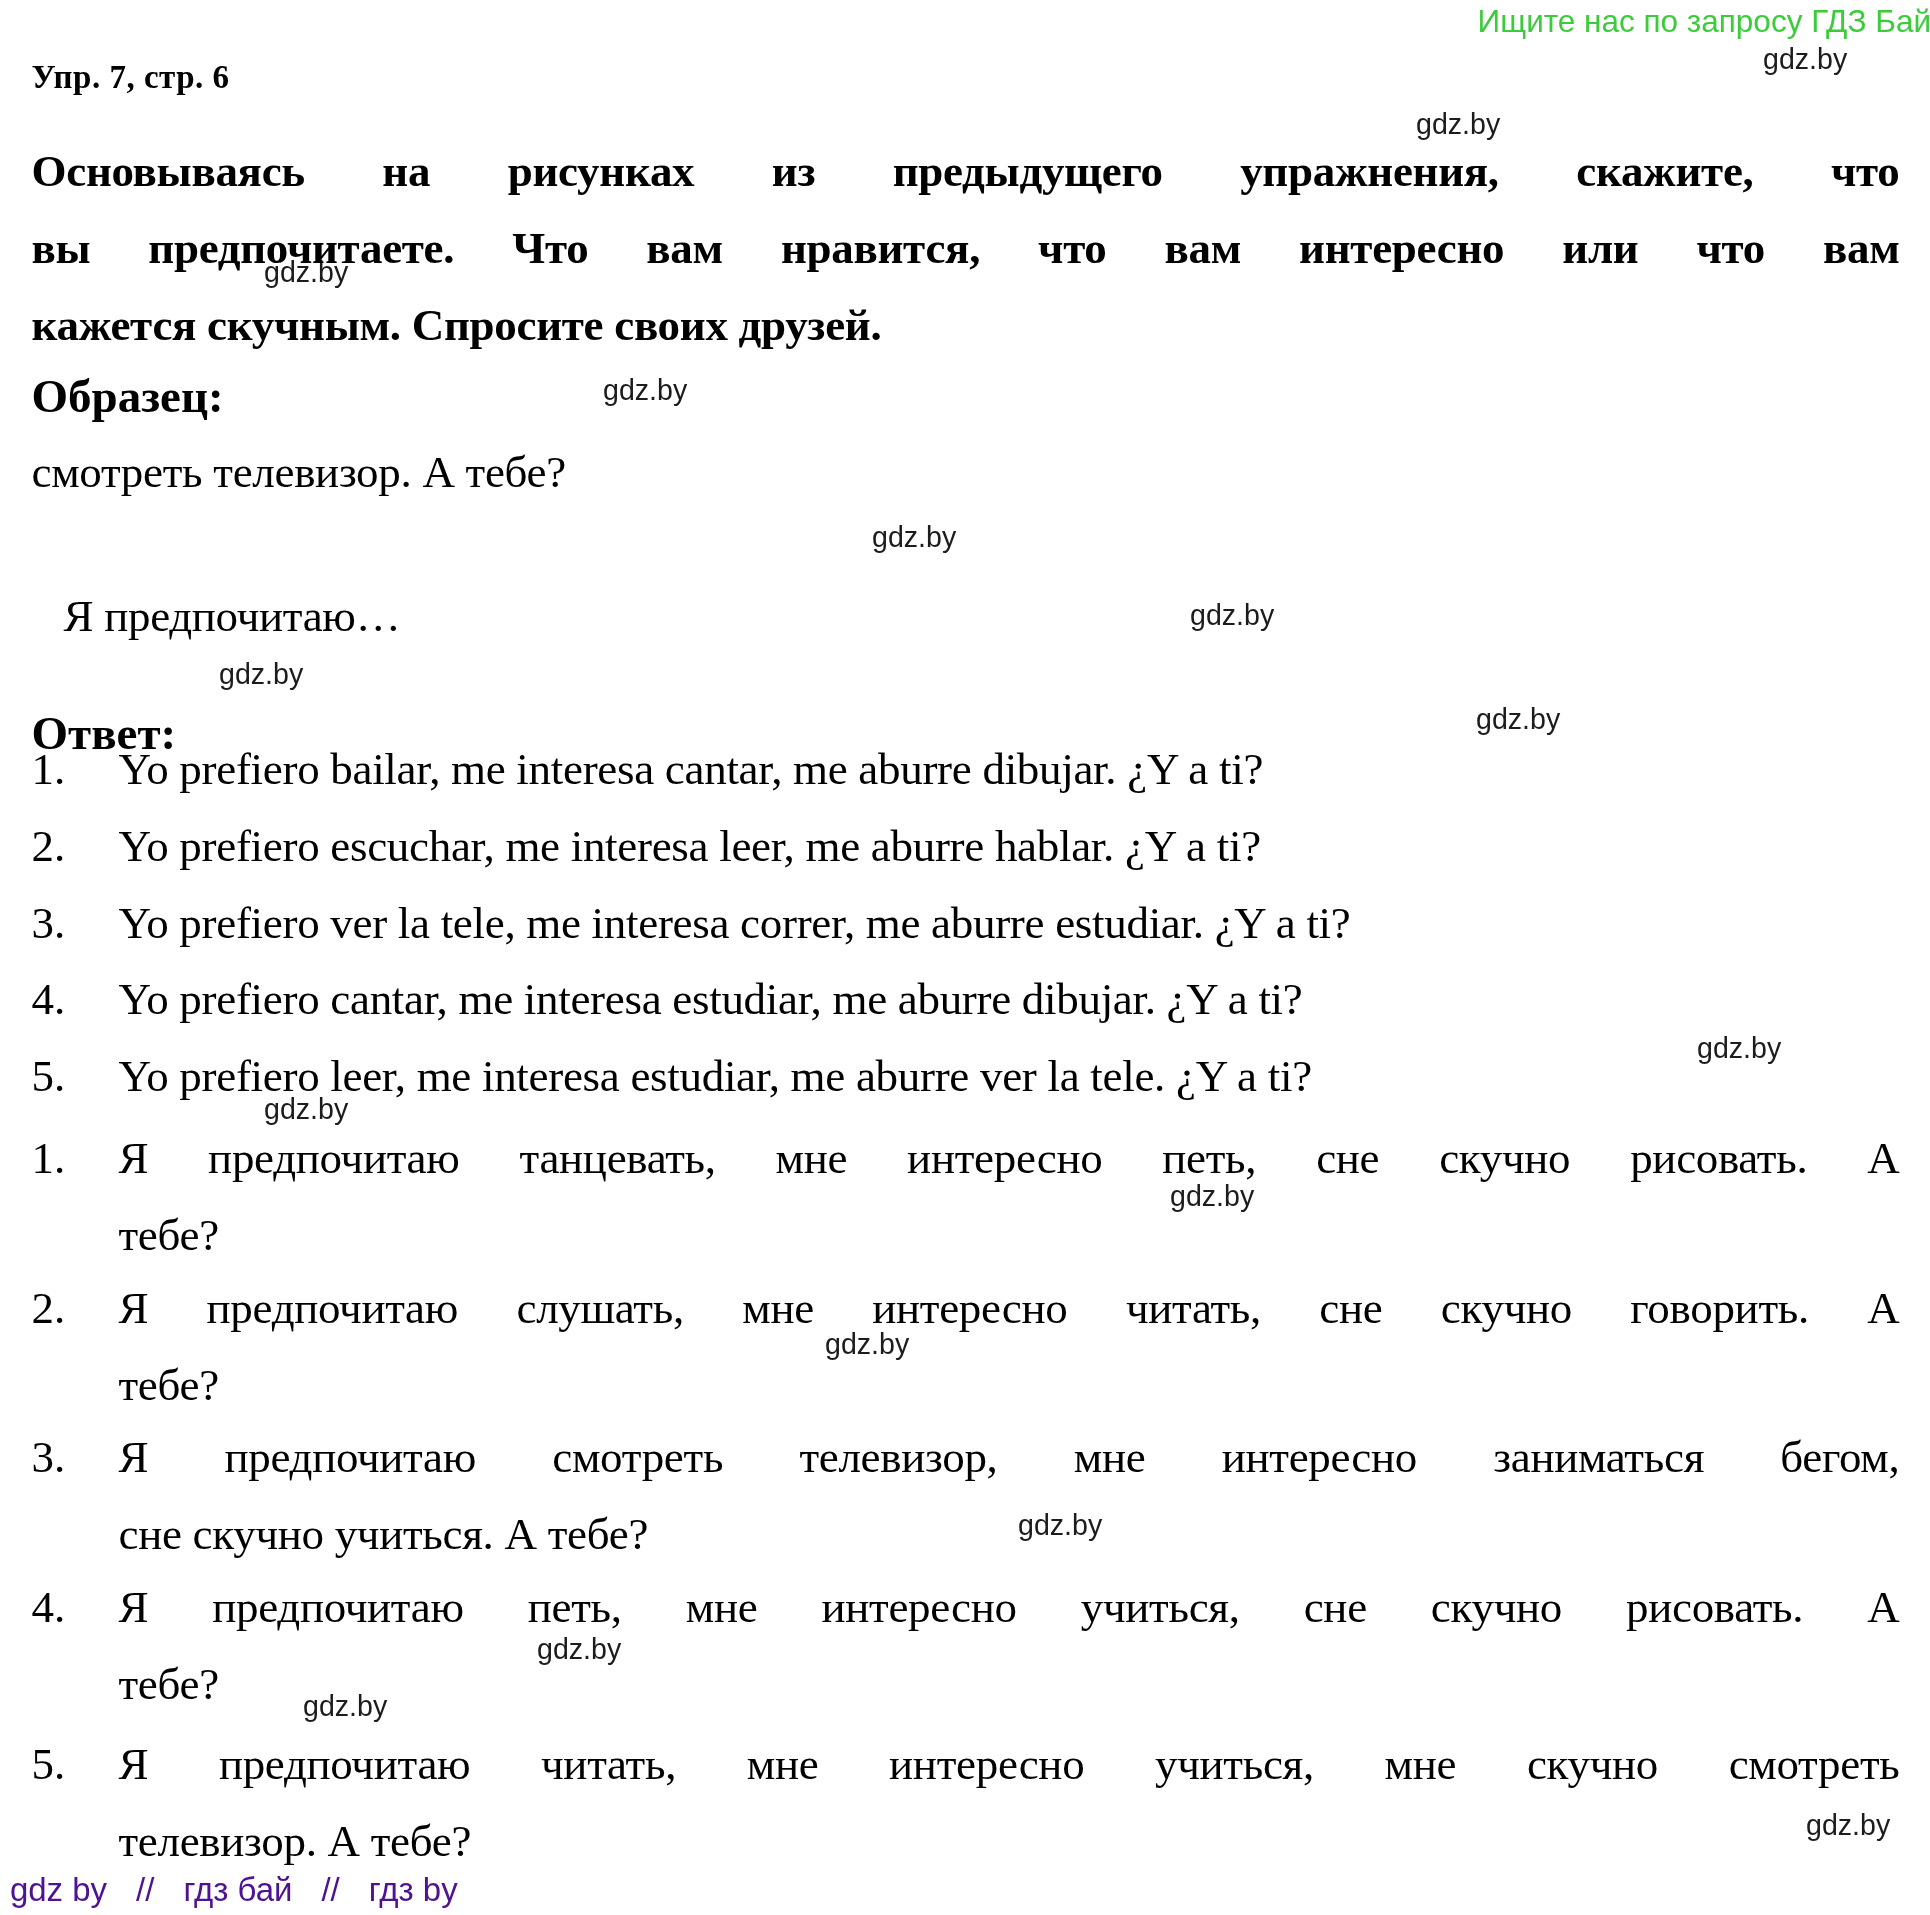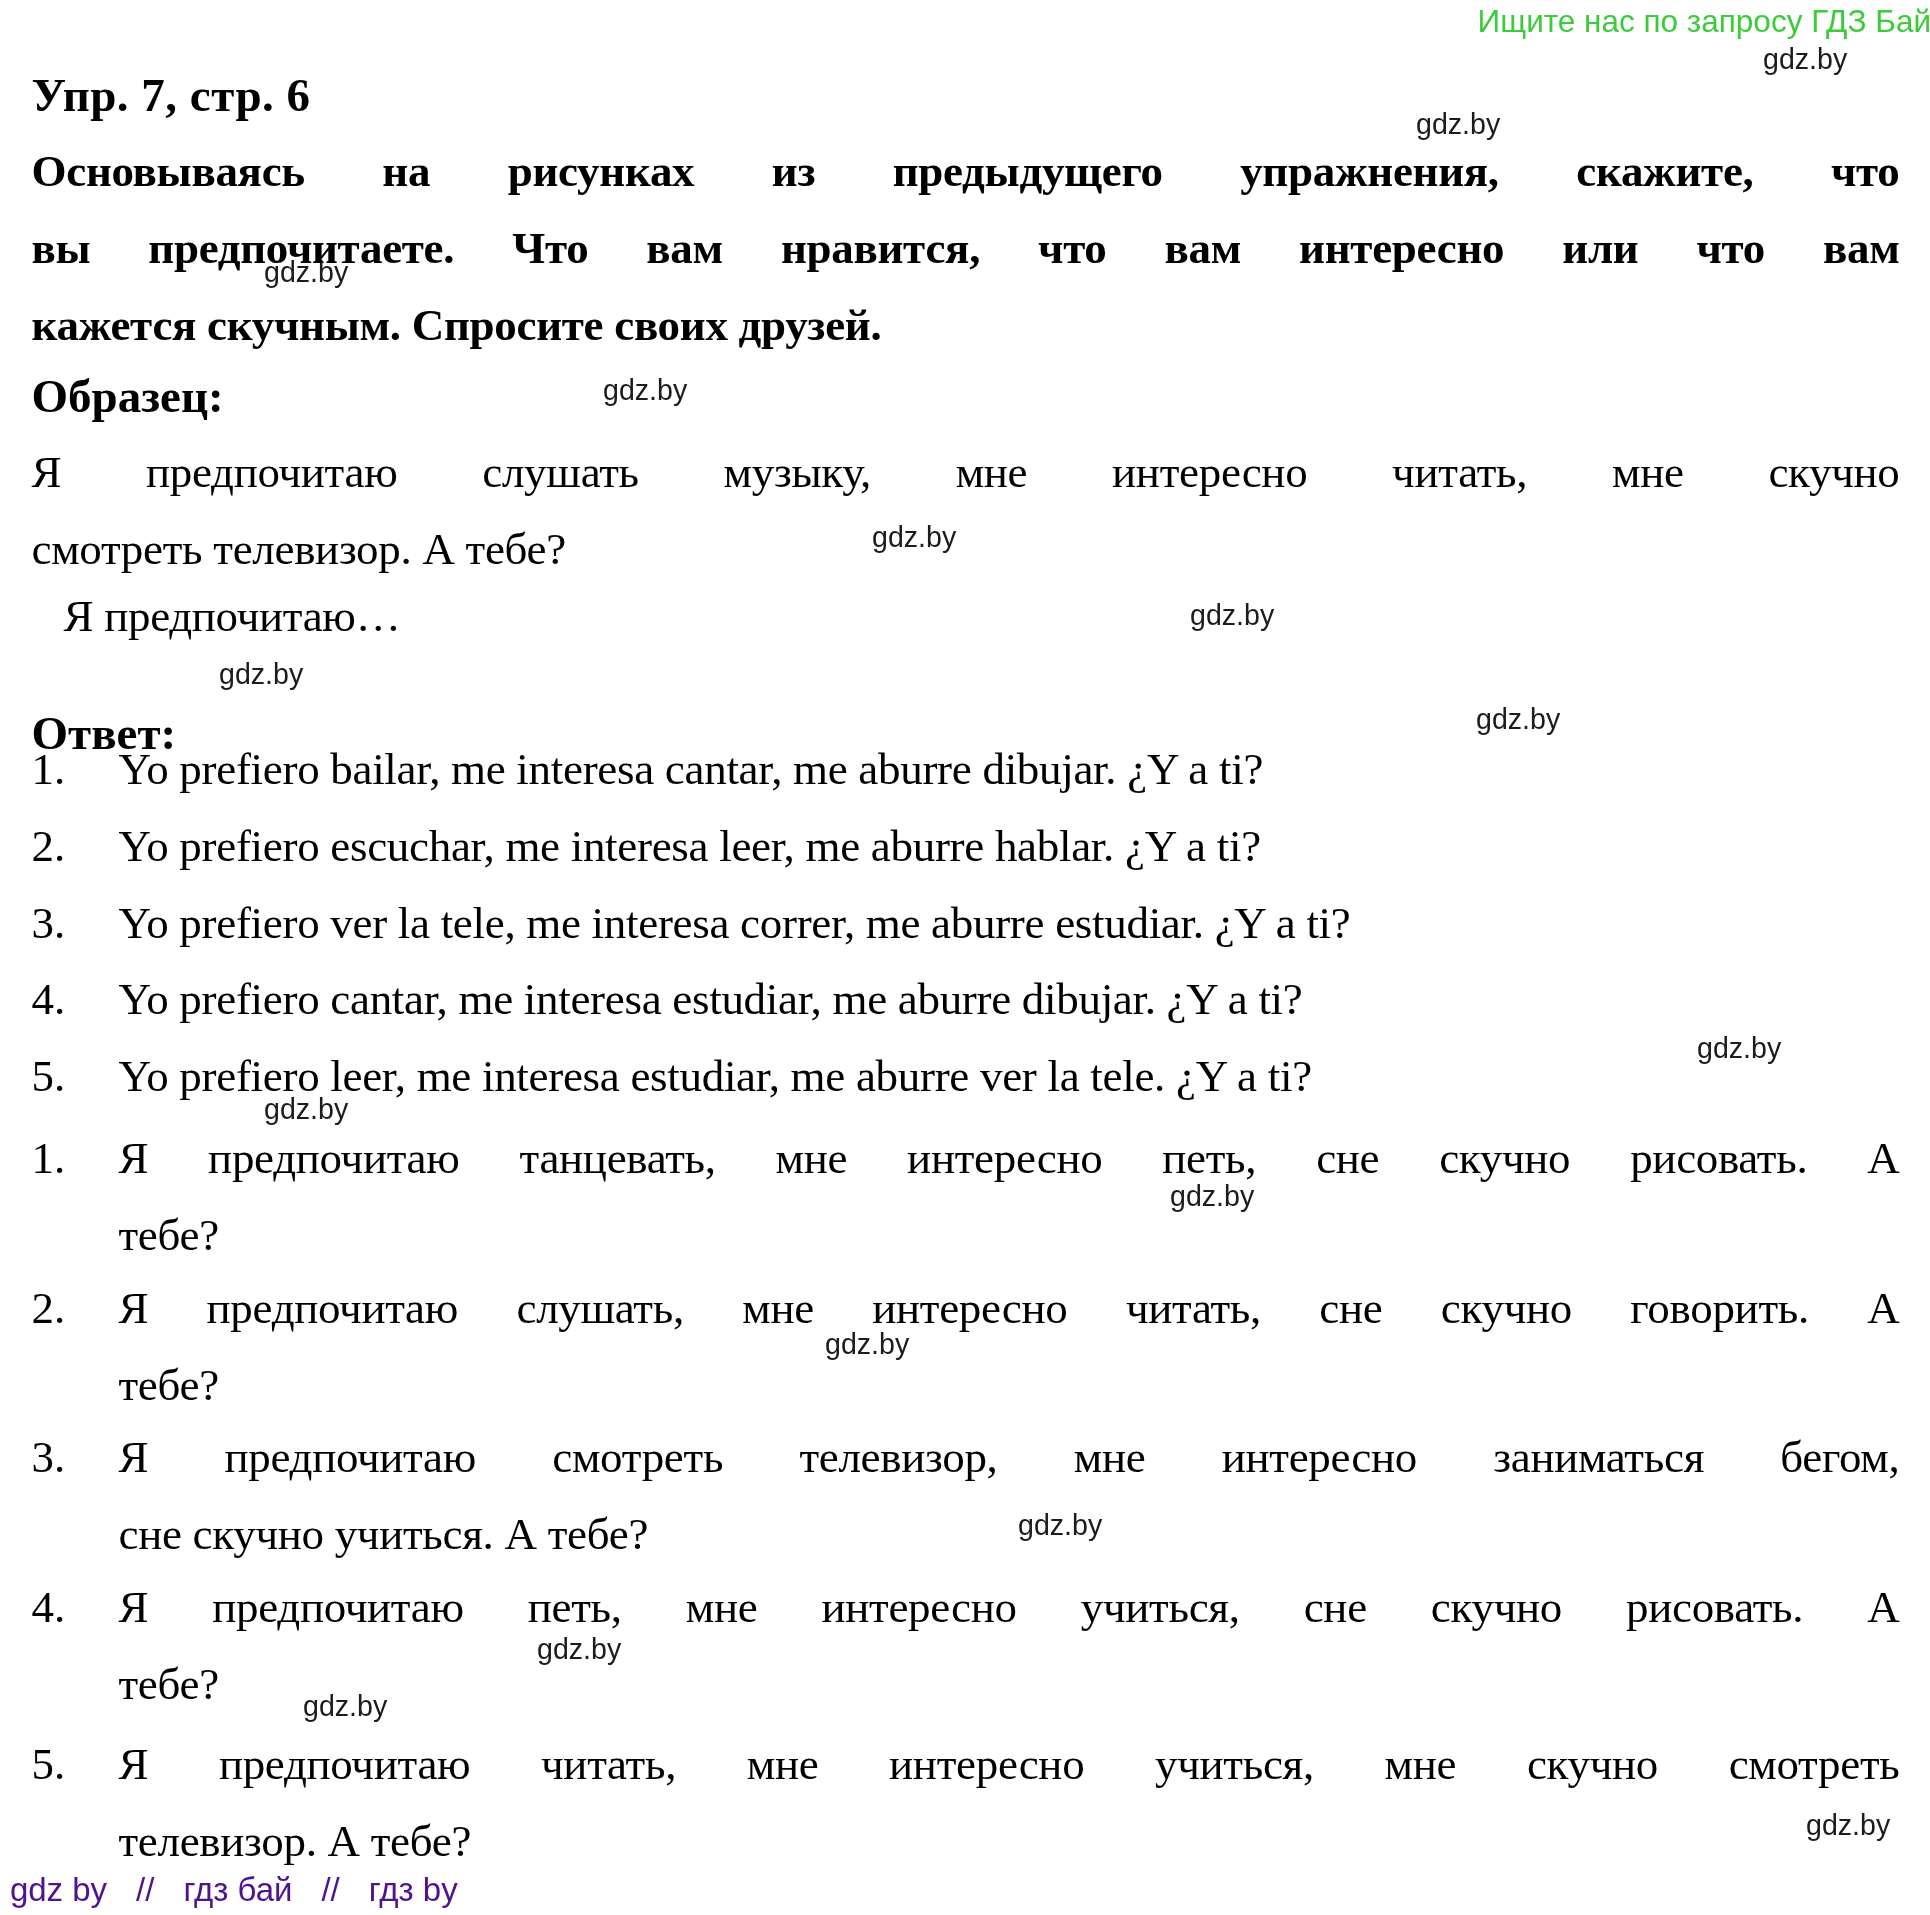--- a/index.html
+++ b/index.html
@@ -21,22 +21,22 @@
     font-size: 31.5px; line-height: 35px;
   }
   .wm {
     position: absolute;
     font-family: "Liberation Sans", sans-serif;
     font-size: 28.6px; line-height: 29.6px;
     color: #1c1c1c;
     white-space: nowrap;
   }
   .heading {
-    position: absolute; left: 31.5px; top: 57px;
-    font-size: 47px; line-height: 77px; font-weight: bold;
+    position: absolute; left: 31.5px; top: 39px;
+    font-size: 33px; line-height: 77px; font-weight: bold;
     letter-spacing: 0.5px;
     white-space: nowrap;
   }
   .block { position: absolute; left: 31.5px; width: 1868px; }
   .line { line-height: 77px; font-size: 45px; letter-spacing: -0.3px; }
   .bold { font-weight: bold; }
   .stretch { text-align: justify; text-align-last: justify; }
   .label { font-size: 47px; font-weight: bold; line-height: 77px; white-space: nowrap; }
   .list-item { position: absolute; left: 31.5px; width: 1868px; }
   .num {
@@ -82,21 +82,20 @@
     <div class="label">Образец:</div>
   </div>
 
   <div class="block" style="top:133px;">
     <div class="line bold stretch">Основываясь на рисунках из предыдущего упражнения, скажите, что</div>
     <div class="line bold stretch">вы предпочитаете. Что вам нравится, что вам интересно или что вам</div>
     <div class="line bold">кажется скучным. Спросите своих друзей.</div>
   </div>
 
   <div class="block" style="top:434px;">
-    <div class="line stretch">Я предпочитаю слушать музыку, мне интересно читать, мне скучно</div>
     <div class="line">смотреть телевизор. А тебе?</div>
   </div>
 
   <div class="block" style="top:578px;margin-left:32px;">
     <div class="line">Я предпочитаю…</div>
   </div>
 
   <div class="block" style="top:695px;">
     <div class="label">Ответ:</div>
   </div>

